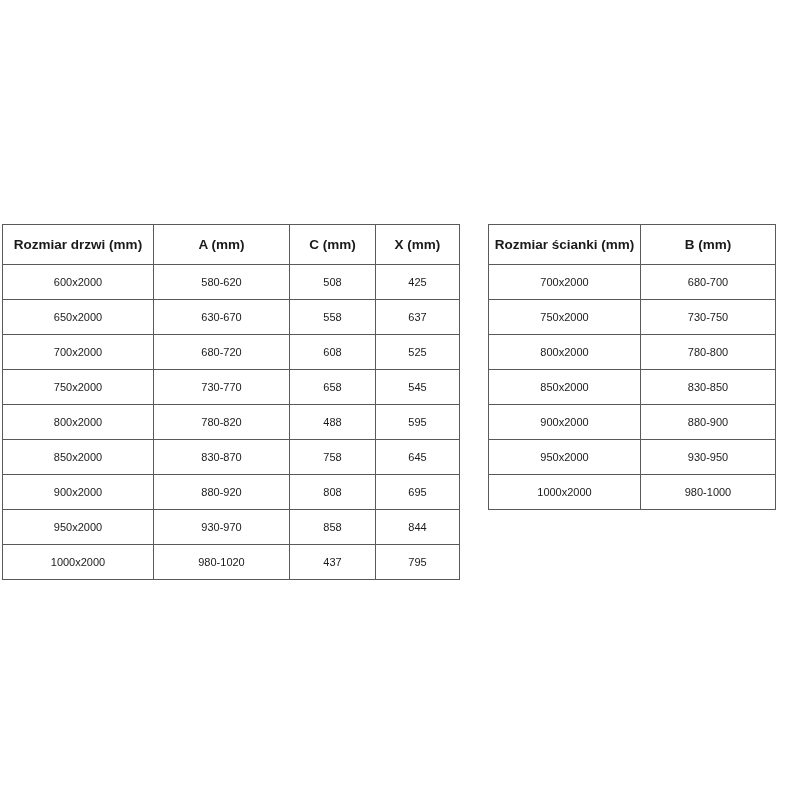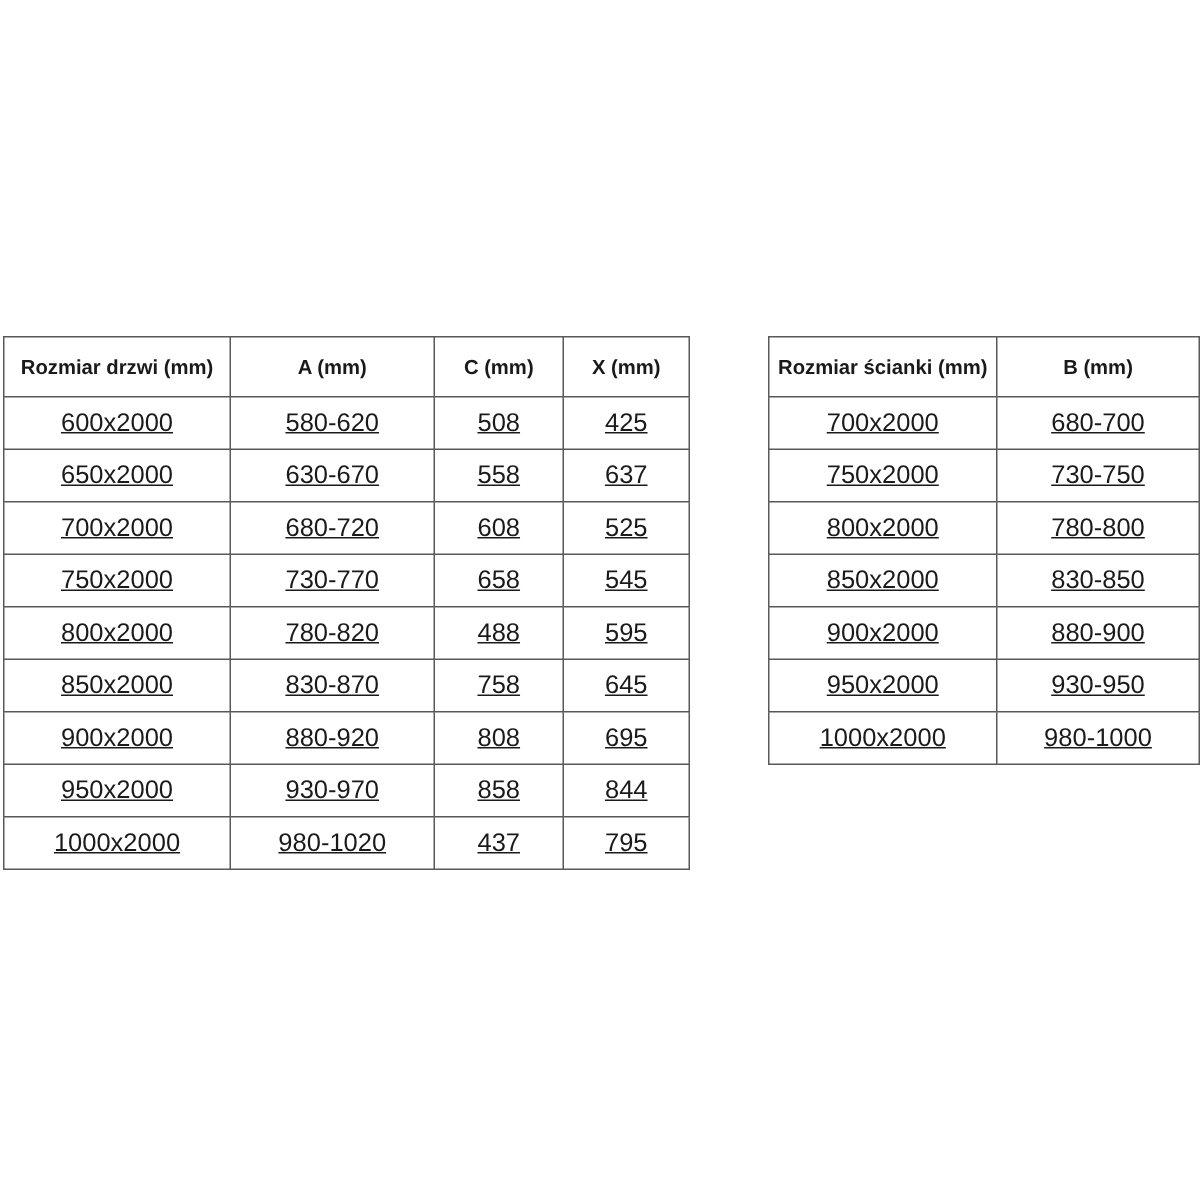--- a/index.html
+++ b/index.html
@@ -31,35 +31,34 @@
   }
   table.spec th {
     height: 39px;
     font-weight: bold;
     font-size: 13.5px;
     color: #1a1a1a;
   }
   table.spec td {
     height: 34px;
     font-weight: normal;
-    font-size: 17px;
+    font-size: 11px;
     color: #1a1a1a;
-    text-decoration: underline;
   }
   #door-table {
     left: 2px;
     top: 224px;
     width: 453px;
   }
   #door-table th:nth-child(1) { width: 150px; }
   #door-table th:nth-child(2) { width: 135px; }
   #door-table th:nth-child(3) { width: 85px; }
   #door-table th:nth-child(4) { width: 83px; }
   #wall-table {
-    left: 512px;
+    left: 488px;
     top: 224px;
     width: 285px;
   }
   #wall-table th:nth-child(1) { width: 151px; }
   #wall-table th:nth-child(2) { width: 134px; text-align: center; }
 </style>
 </head>
 <body>
 
 <div id="page">

